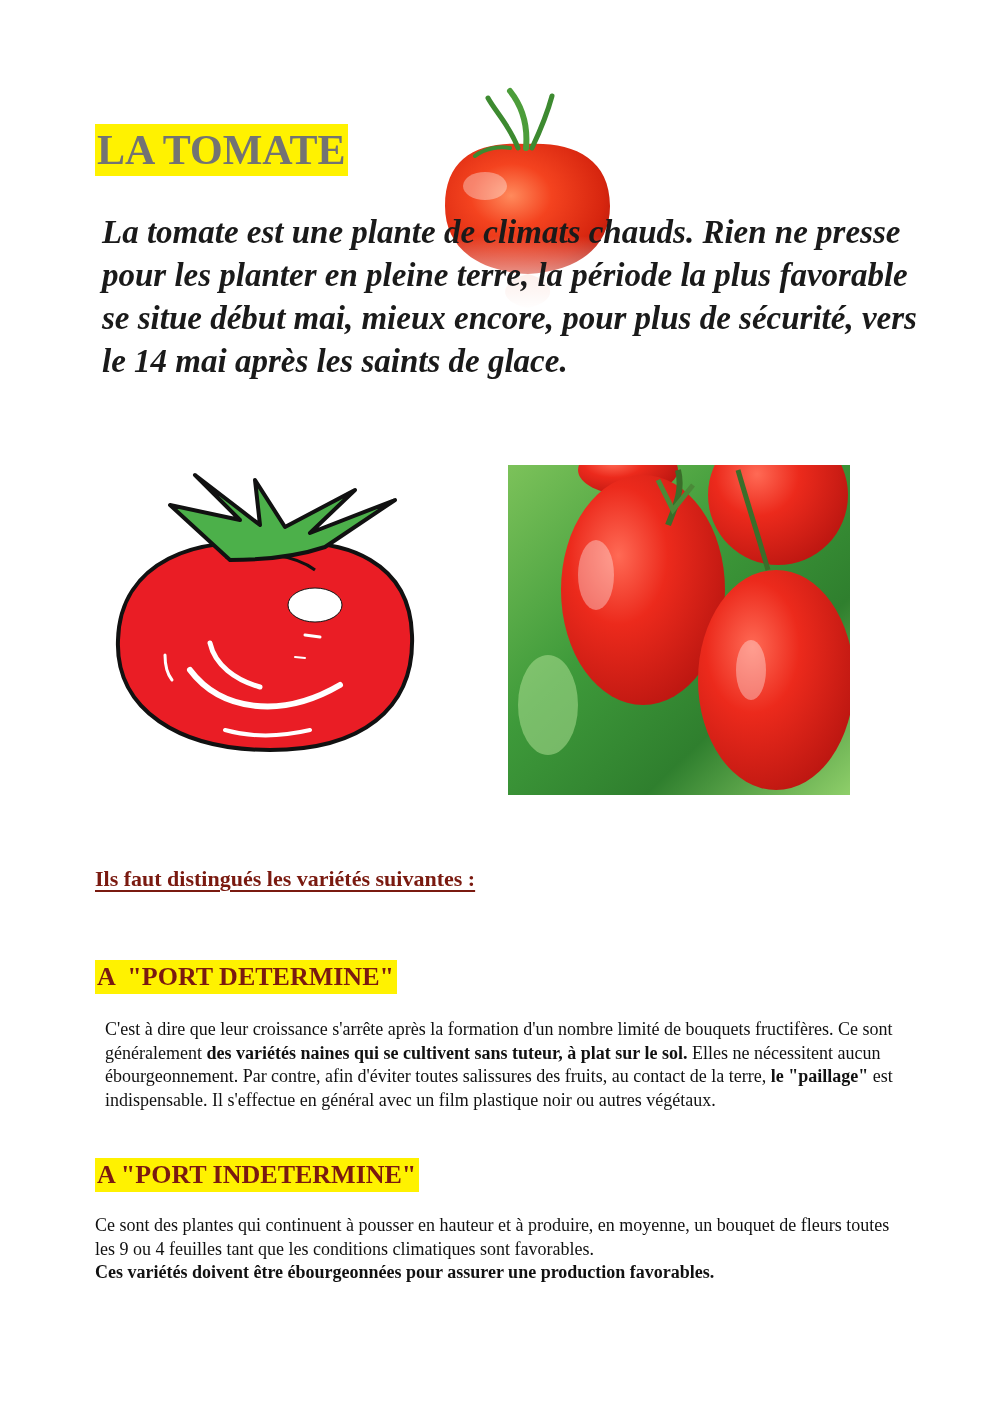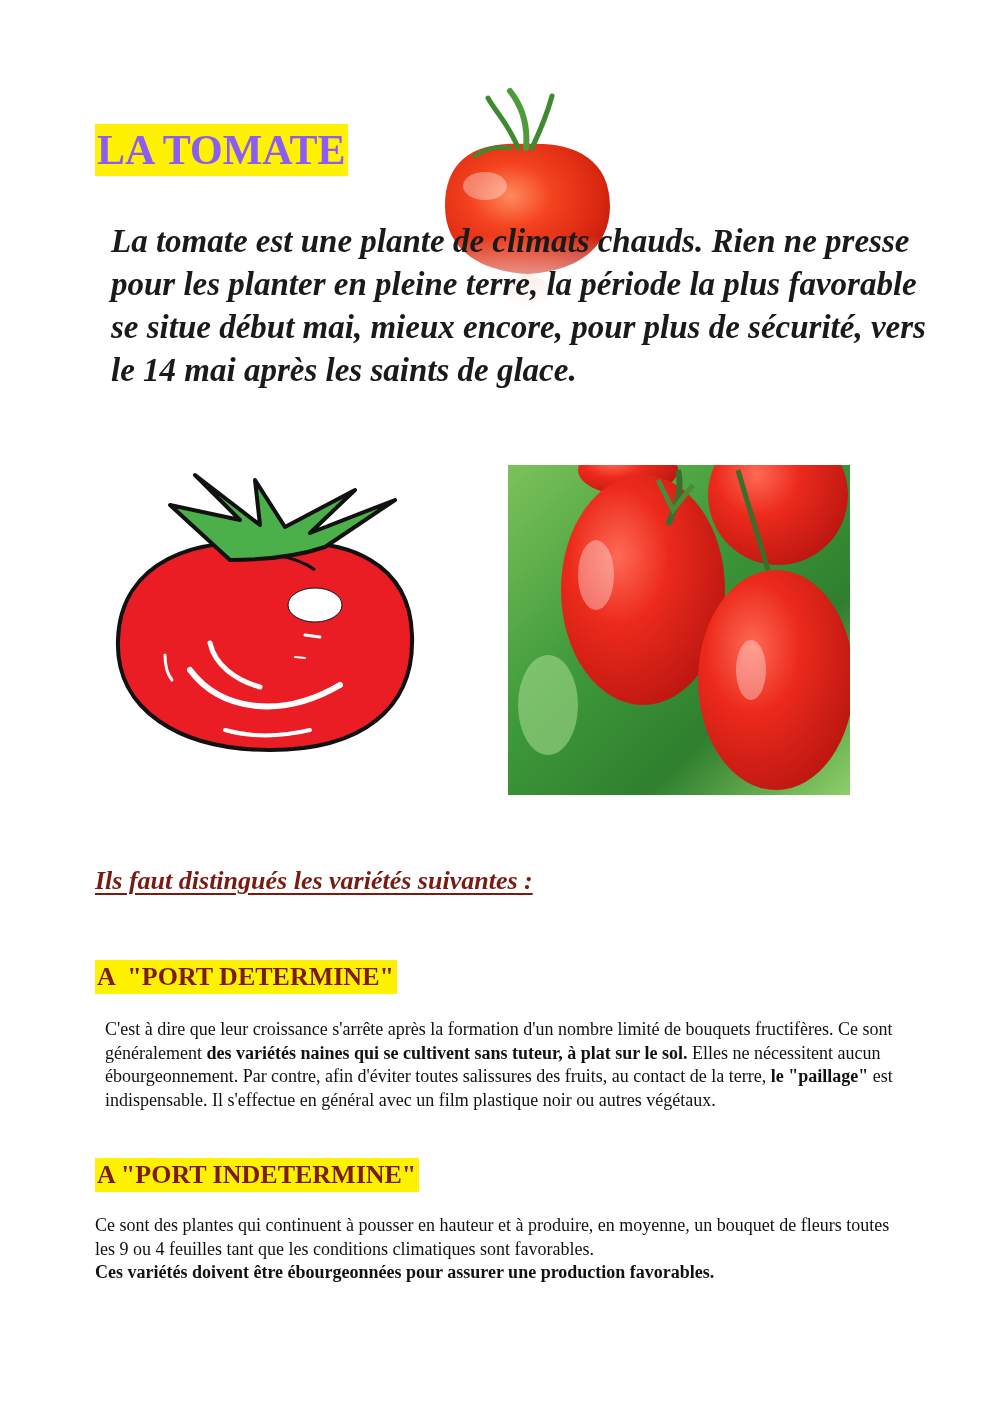--- a/index.html
+++ b/index.html
@@ -1,28 +1,28 @@
 <!DOCTYPE html>
 <html><head>
   <meta charset="utf-8">
   <style>
     html, body { margin: 0; padding: 0; background: #ffffff; }
     body { width: 1002px; height: 1417px; position: relative; overflow: hidden; font-family: "Liberation Serif", serif; color: #111; }
 
     .title-wrap { position: absolute; left: 95px; top: 96px; z-index: 3; }
-    .title { display: inline-block; background: #fff200; color: #8b5cf6; font-family: "Liberation Serif", serif; font-size: 42px; line-height: 52px; padding: 0 2px; letter-spacing: 0px; }
+    .title { display: inline-block; background: #fff200; color: #737373; font-family: "Liberation Serif", serif; font-size: 42px; line-height: 52px; padding: 0 2px; letter-spacing: 0px; }
 
     .photo-tomato-top { position: absolute; left: 440px; top: 86px; width: 175px; height: 225px; z-index: 1; }
 
-    .intro { position: absolute; left: 95px; top: 204px; width: 820px; z-index: 2; font-family: "Liberation Serif", serif; font-style: italic; font-weight: bold; font-size: 33px; line-height: 43px; color: #1a1a1a; margin: 16px; }
+    .intro { position: absolute; left: 95px; top: 204px; width: 820px; z-index: 2; font-family: "Liberation Serif", serif; font-style: italic; font-weight: bold; font-size: 33px; line-height: 43px; color: #1a1a1a; margin: 7px; }
 
     .cartoon-tomato { position: absolute; left: 110px; top: 465px; width: 325px; height: 290px; }
     .photo-tomatoes { position: absolute; left: 508px; top: 465px; width: 342px; height: 330px; }
 
-    .section-heading { position: absolute; left: 95px; top: 866px; font-family: "Liberation Serif", serif; font-weight: bold; font-size: 26px; color: #7a1a10; text-decoration: underline; text-decoration-thickness: 2px; text-underline-offset: 4px; margin: 0; font-style: italic; }
+    .section-heading { position: absolute; left: 95px; top: 866px; font-family: "Liberation Serif", serif; font-weight: bold; font-size: 22px; color: #7a1a10; text-decoration: underline; text-decoration-thickness: 2px; text-underline-offset: 4px; margin: 0; }
 
     .variety-heading { position: absolute; left: 95px; display: inline-block; background: #fff200; color: #7a1a10; font-family: "Liberation Serif", serif; font-weight: bold; font-size: 26px; line-height: 34px; padding: 0 3px 0 2px; margin: 0; white-space: pre; }
     .vh1 { top: 960px; }
     .vh2 { top: 1158px; }
 
     .para { position: absolute; left: 95px; width: 800px; font-family: "Liberation Serif", serif; font-size: 18px; line-height: 23.5px; color: #111; margin: 0; }
     .p1 { top: 1018px; margin-left: 10px; }
     .p2 { top: 1214px; }
     .para b { font-weight: bold; }
   </style>

